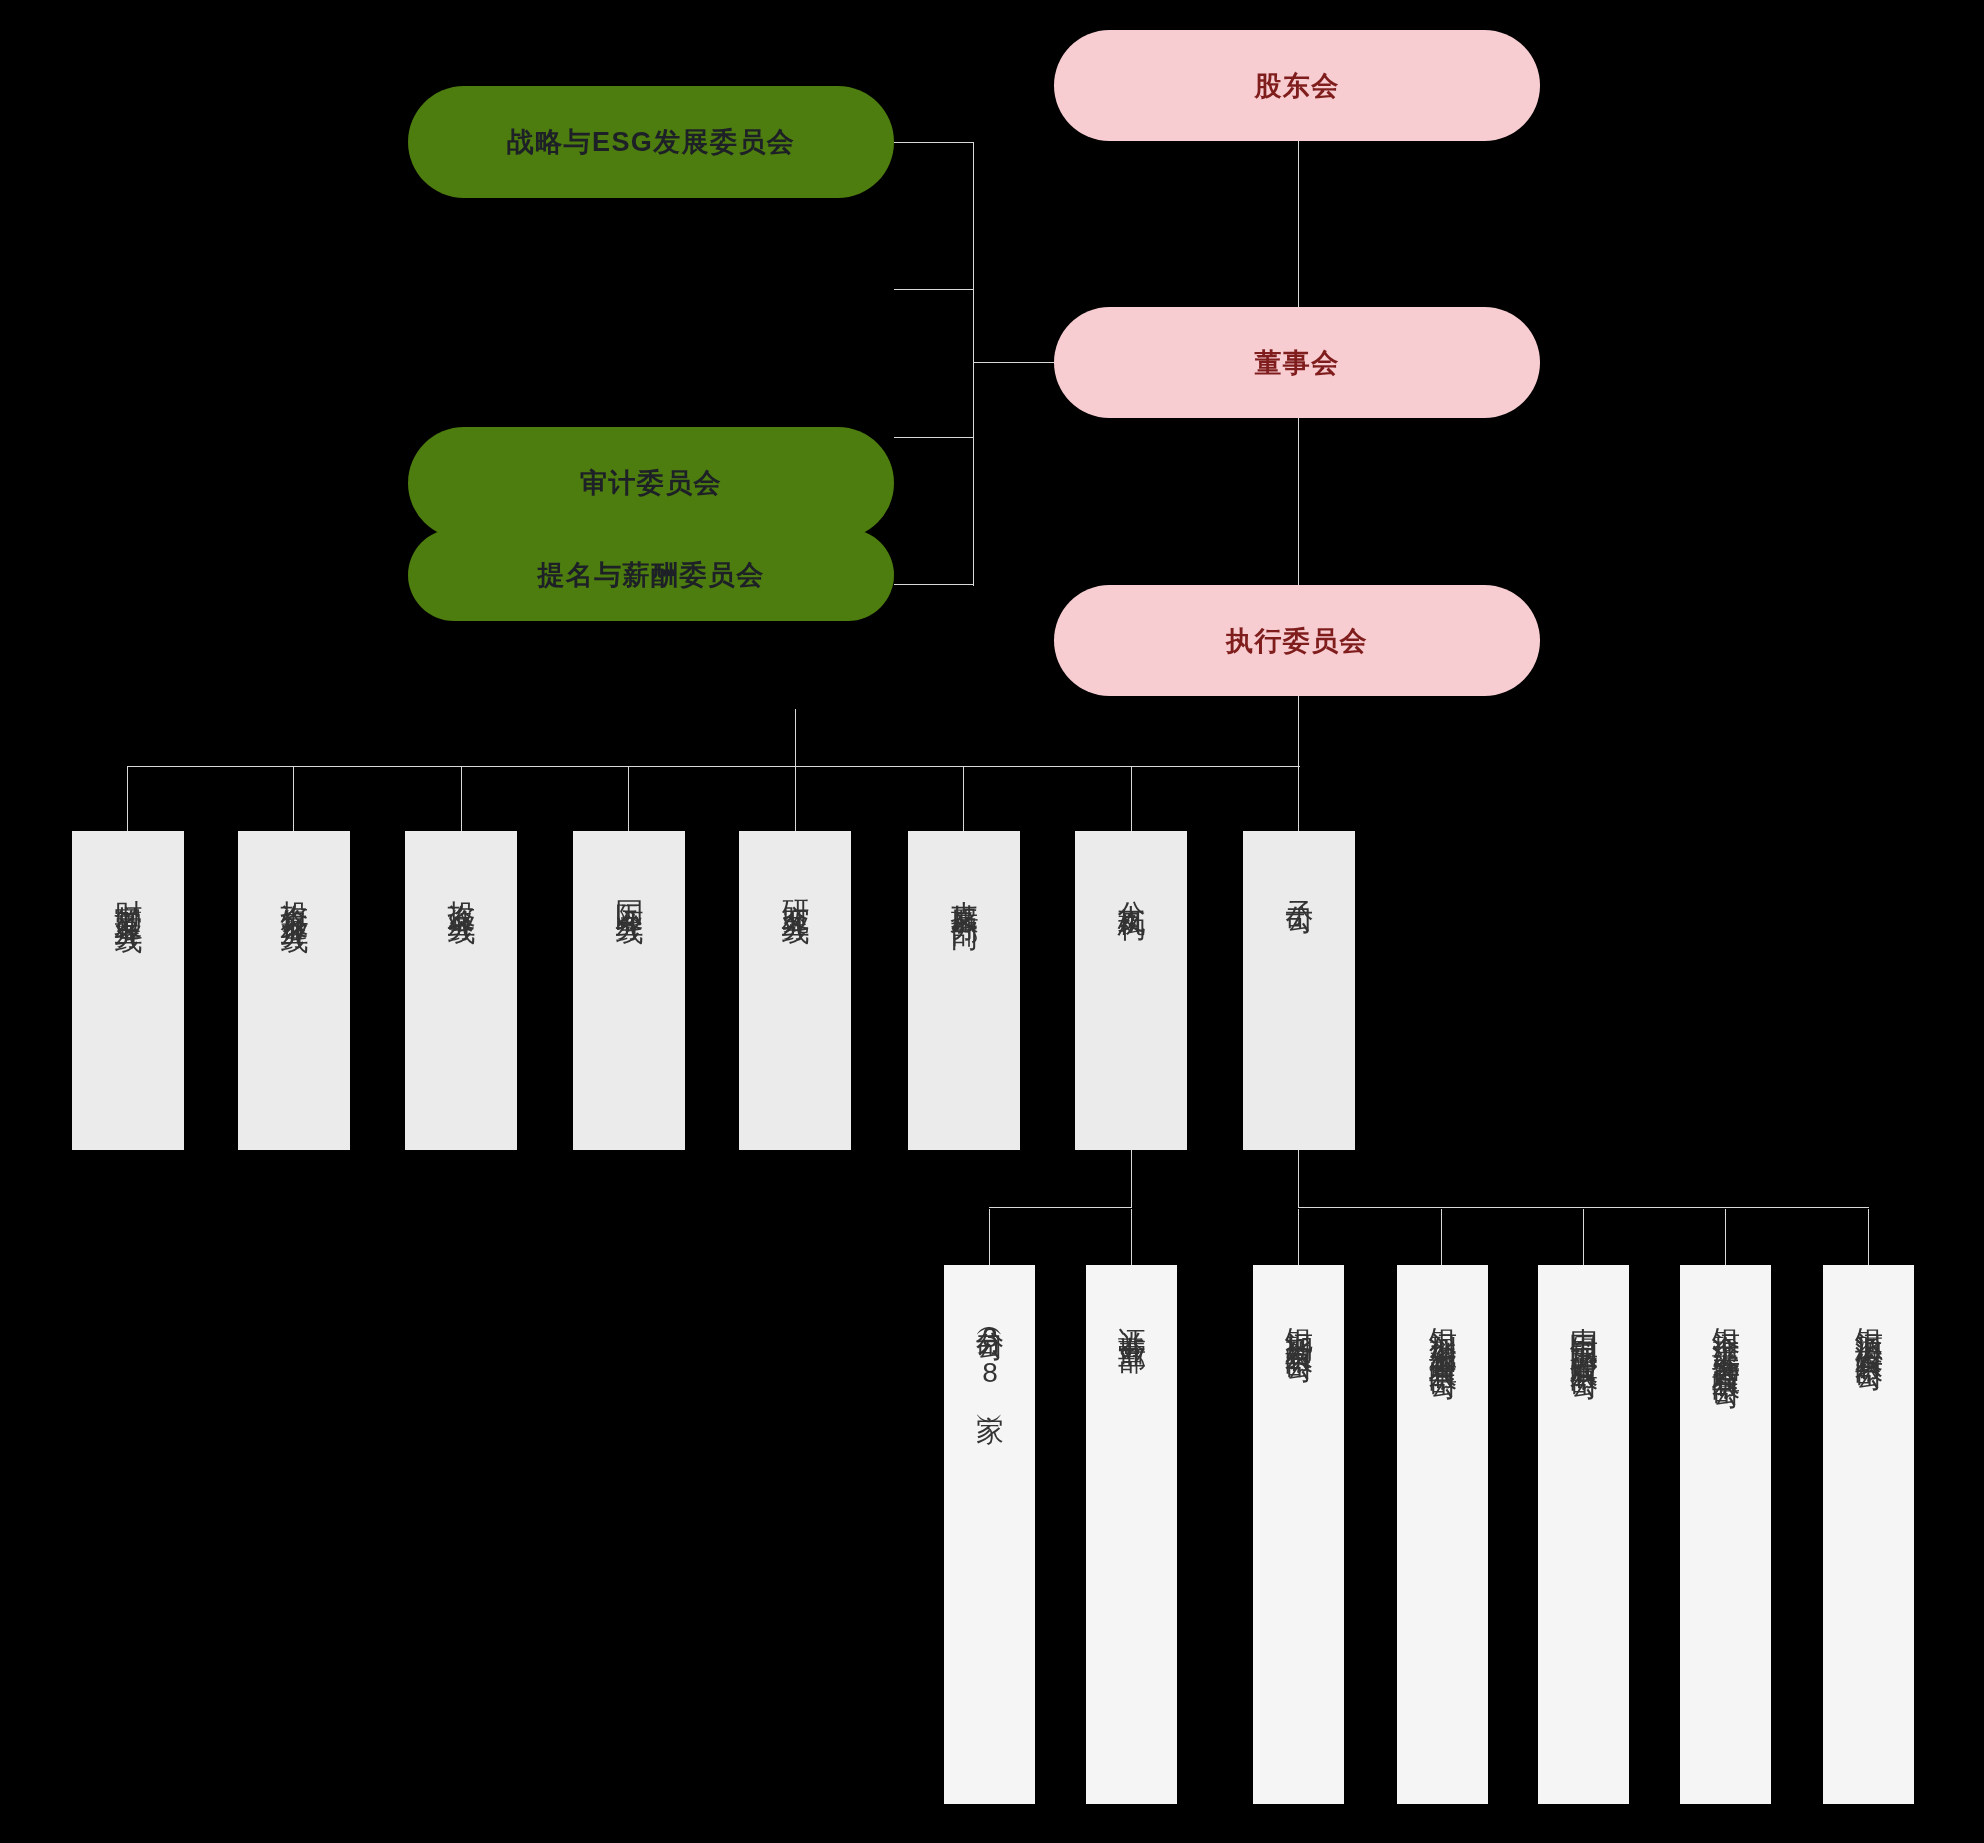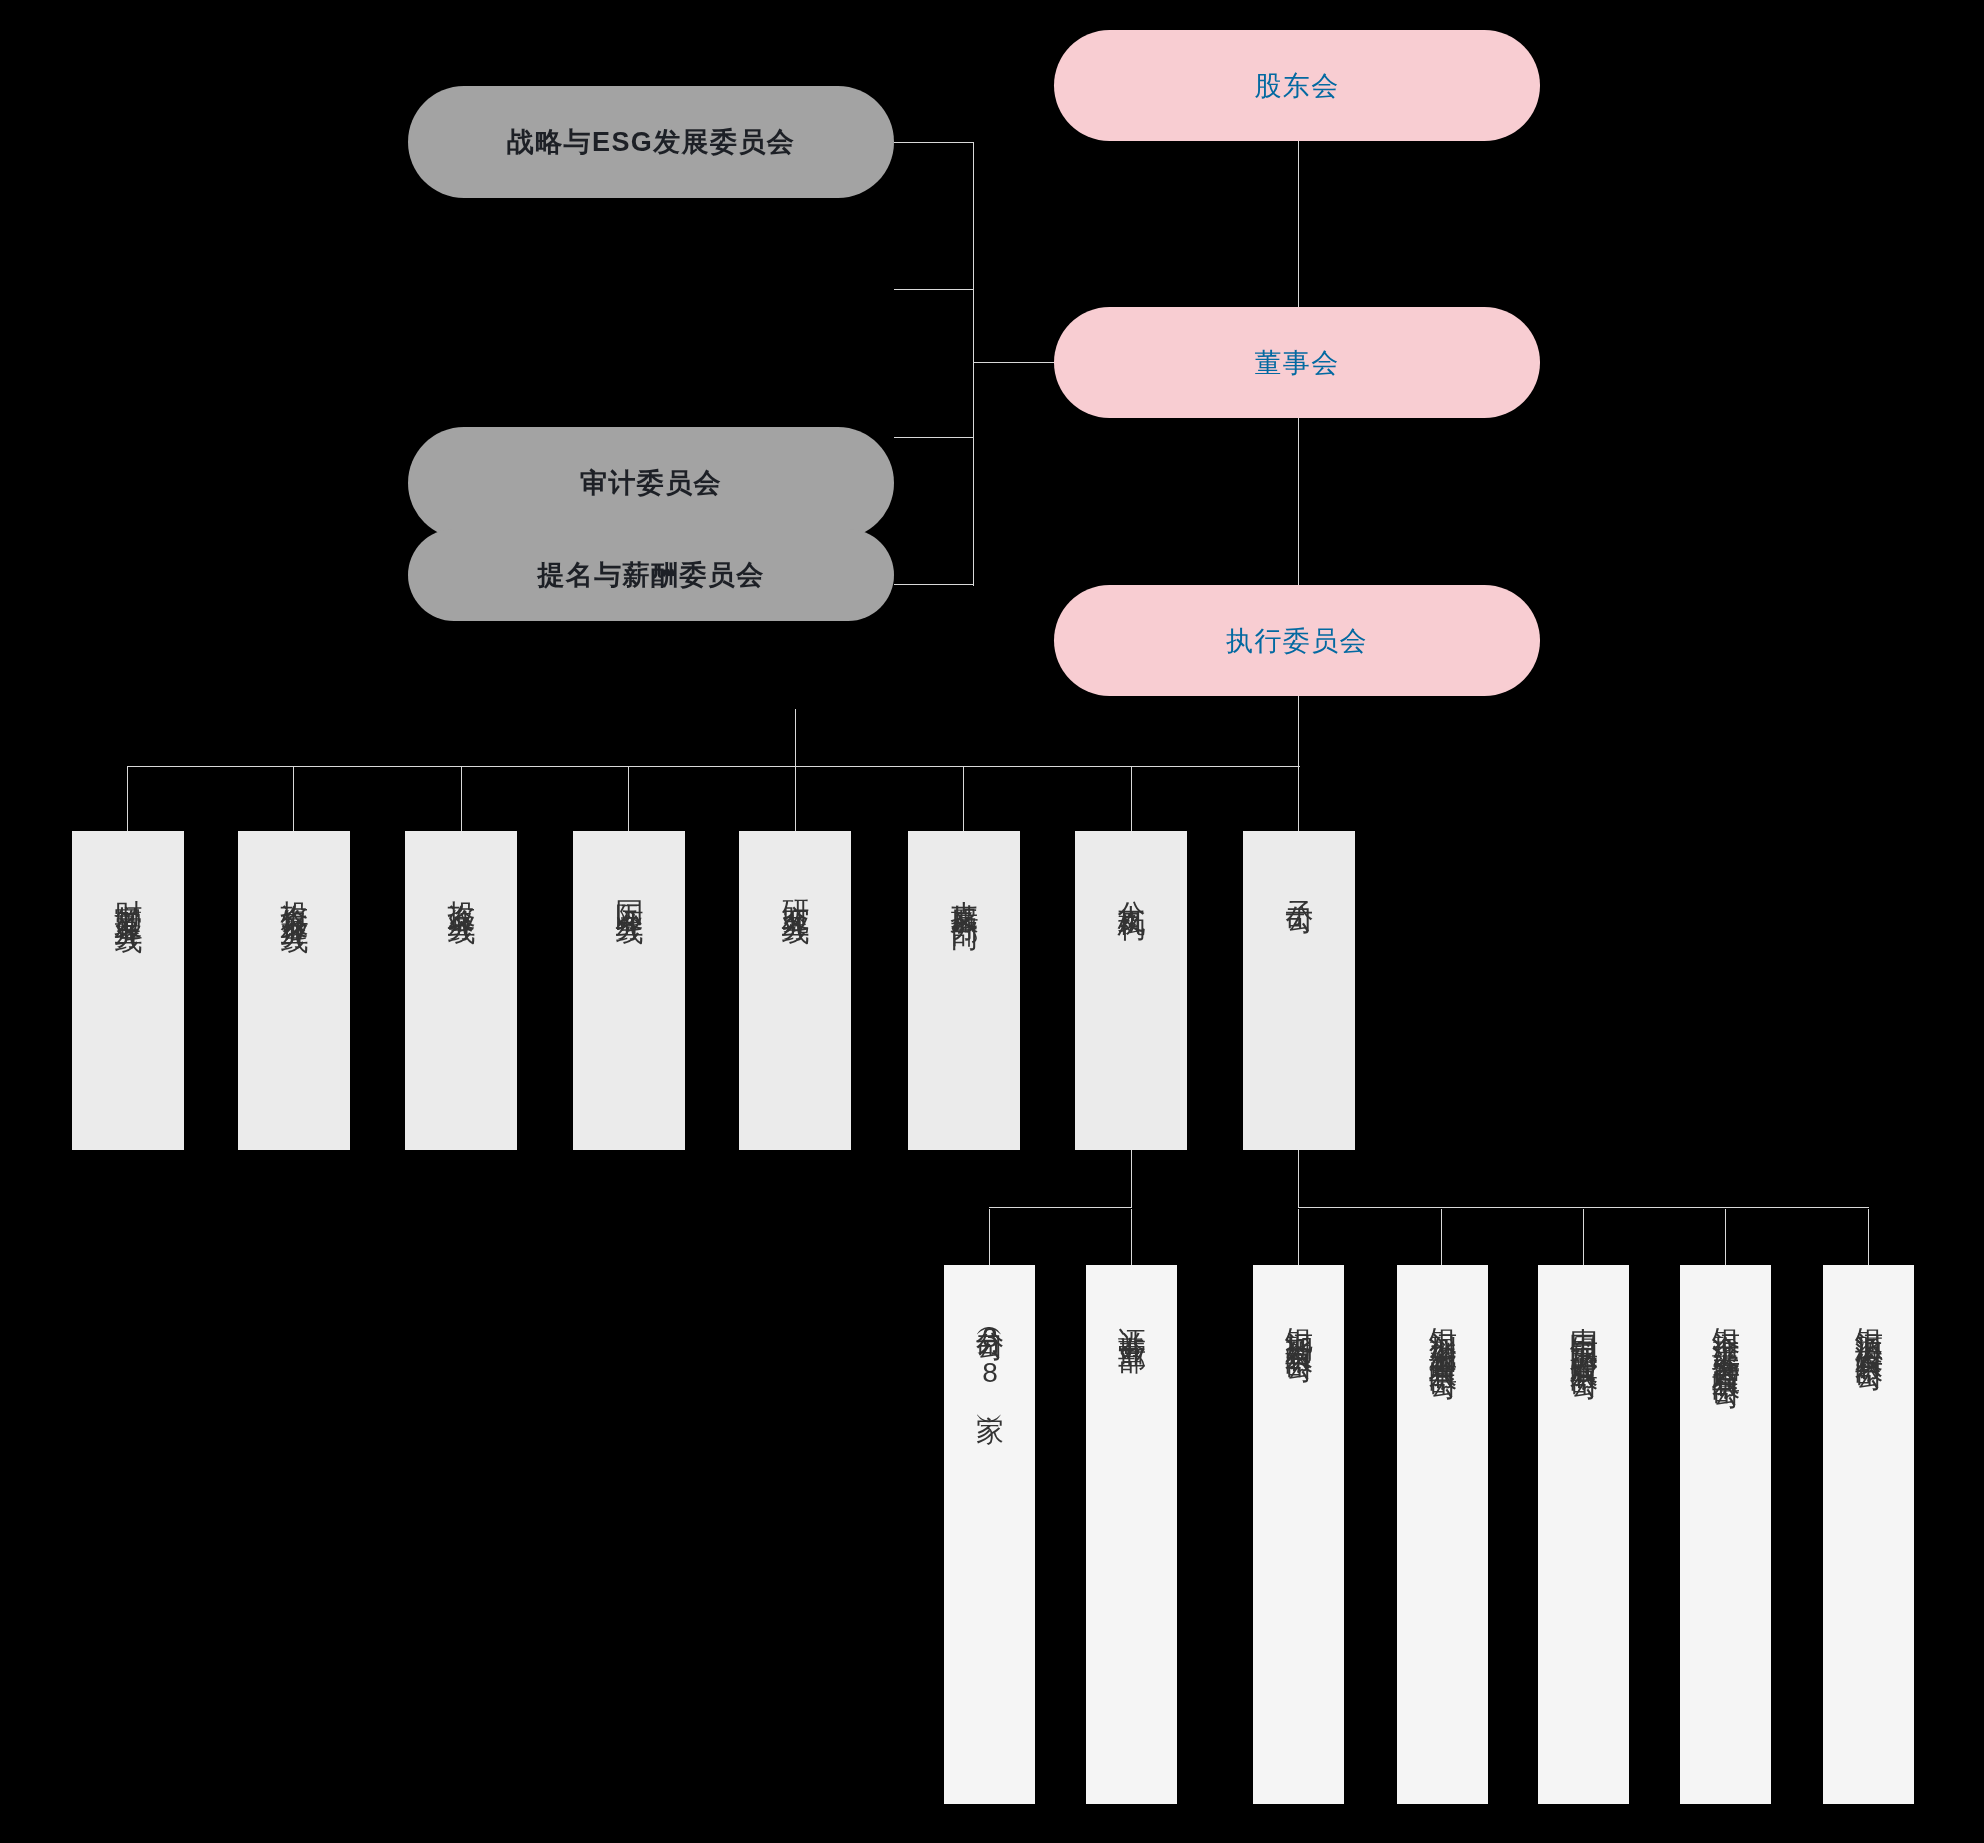--- a/index.html
+++ b/index.html
@@ -22,26 +22,26 @@
     justify-content: center;
     box-sizing: border-box;
   }
   .pill {
     border-radius: 57px;
     font-size: 27px;
     letter-spacing: 1.4px;
   }
   .pill-pink {
     background: #f8cdd2;
-    color: #0369a1;
-    font-weight: 400;
+    color: #7f1d1d;
+    font-weight: 700;
     text-align: right;
   }
   .pill-blue {
-    background: #a3a3a3;
+    background: #4d7c0f;
     color: #1d2026;
     font-weight: 700;
   }
   .col-box {
     background: #ebebeb;
     justify-content: center;
     align-items: flex-start;
   }
   .sub-box {
     background: #f5f5f5;

